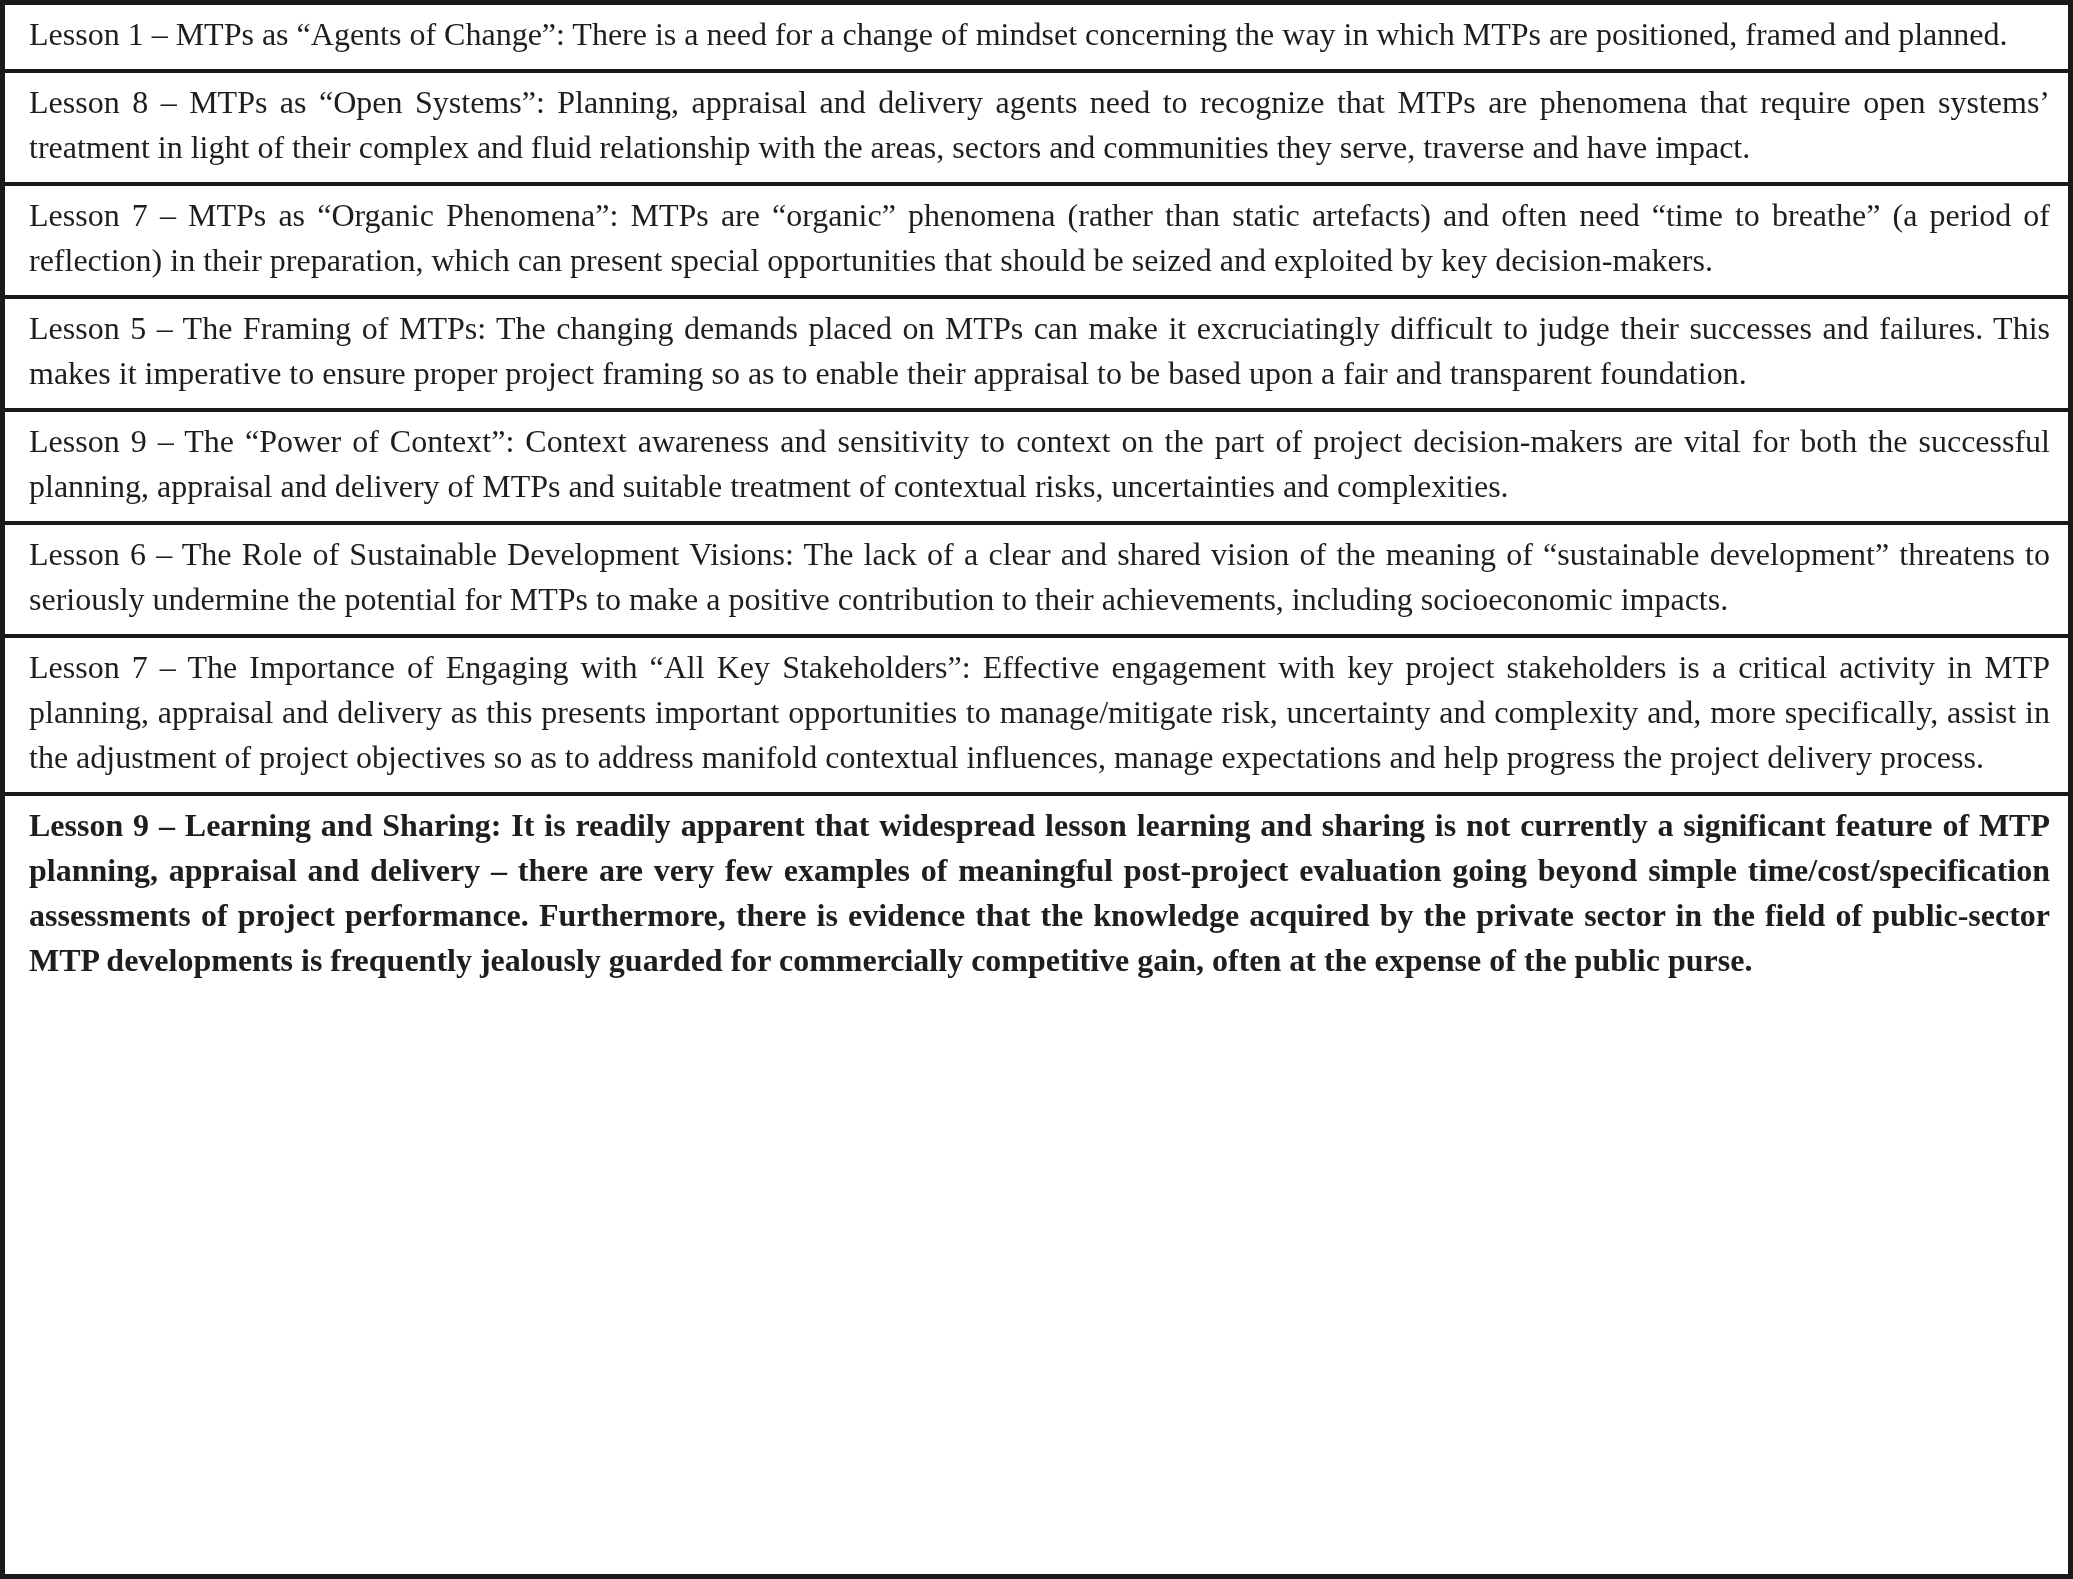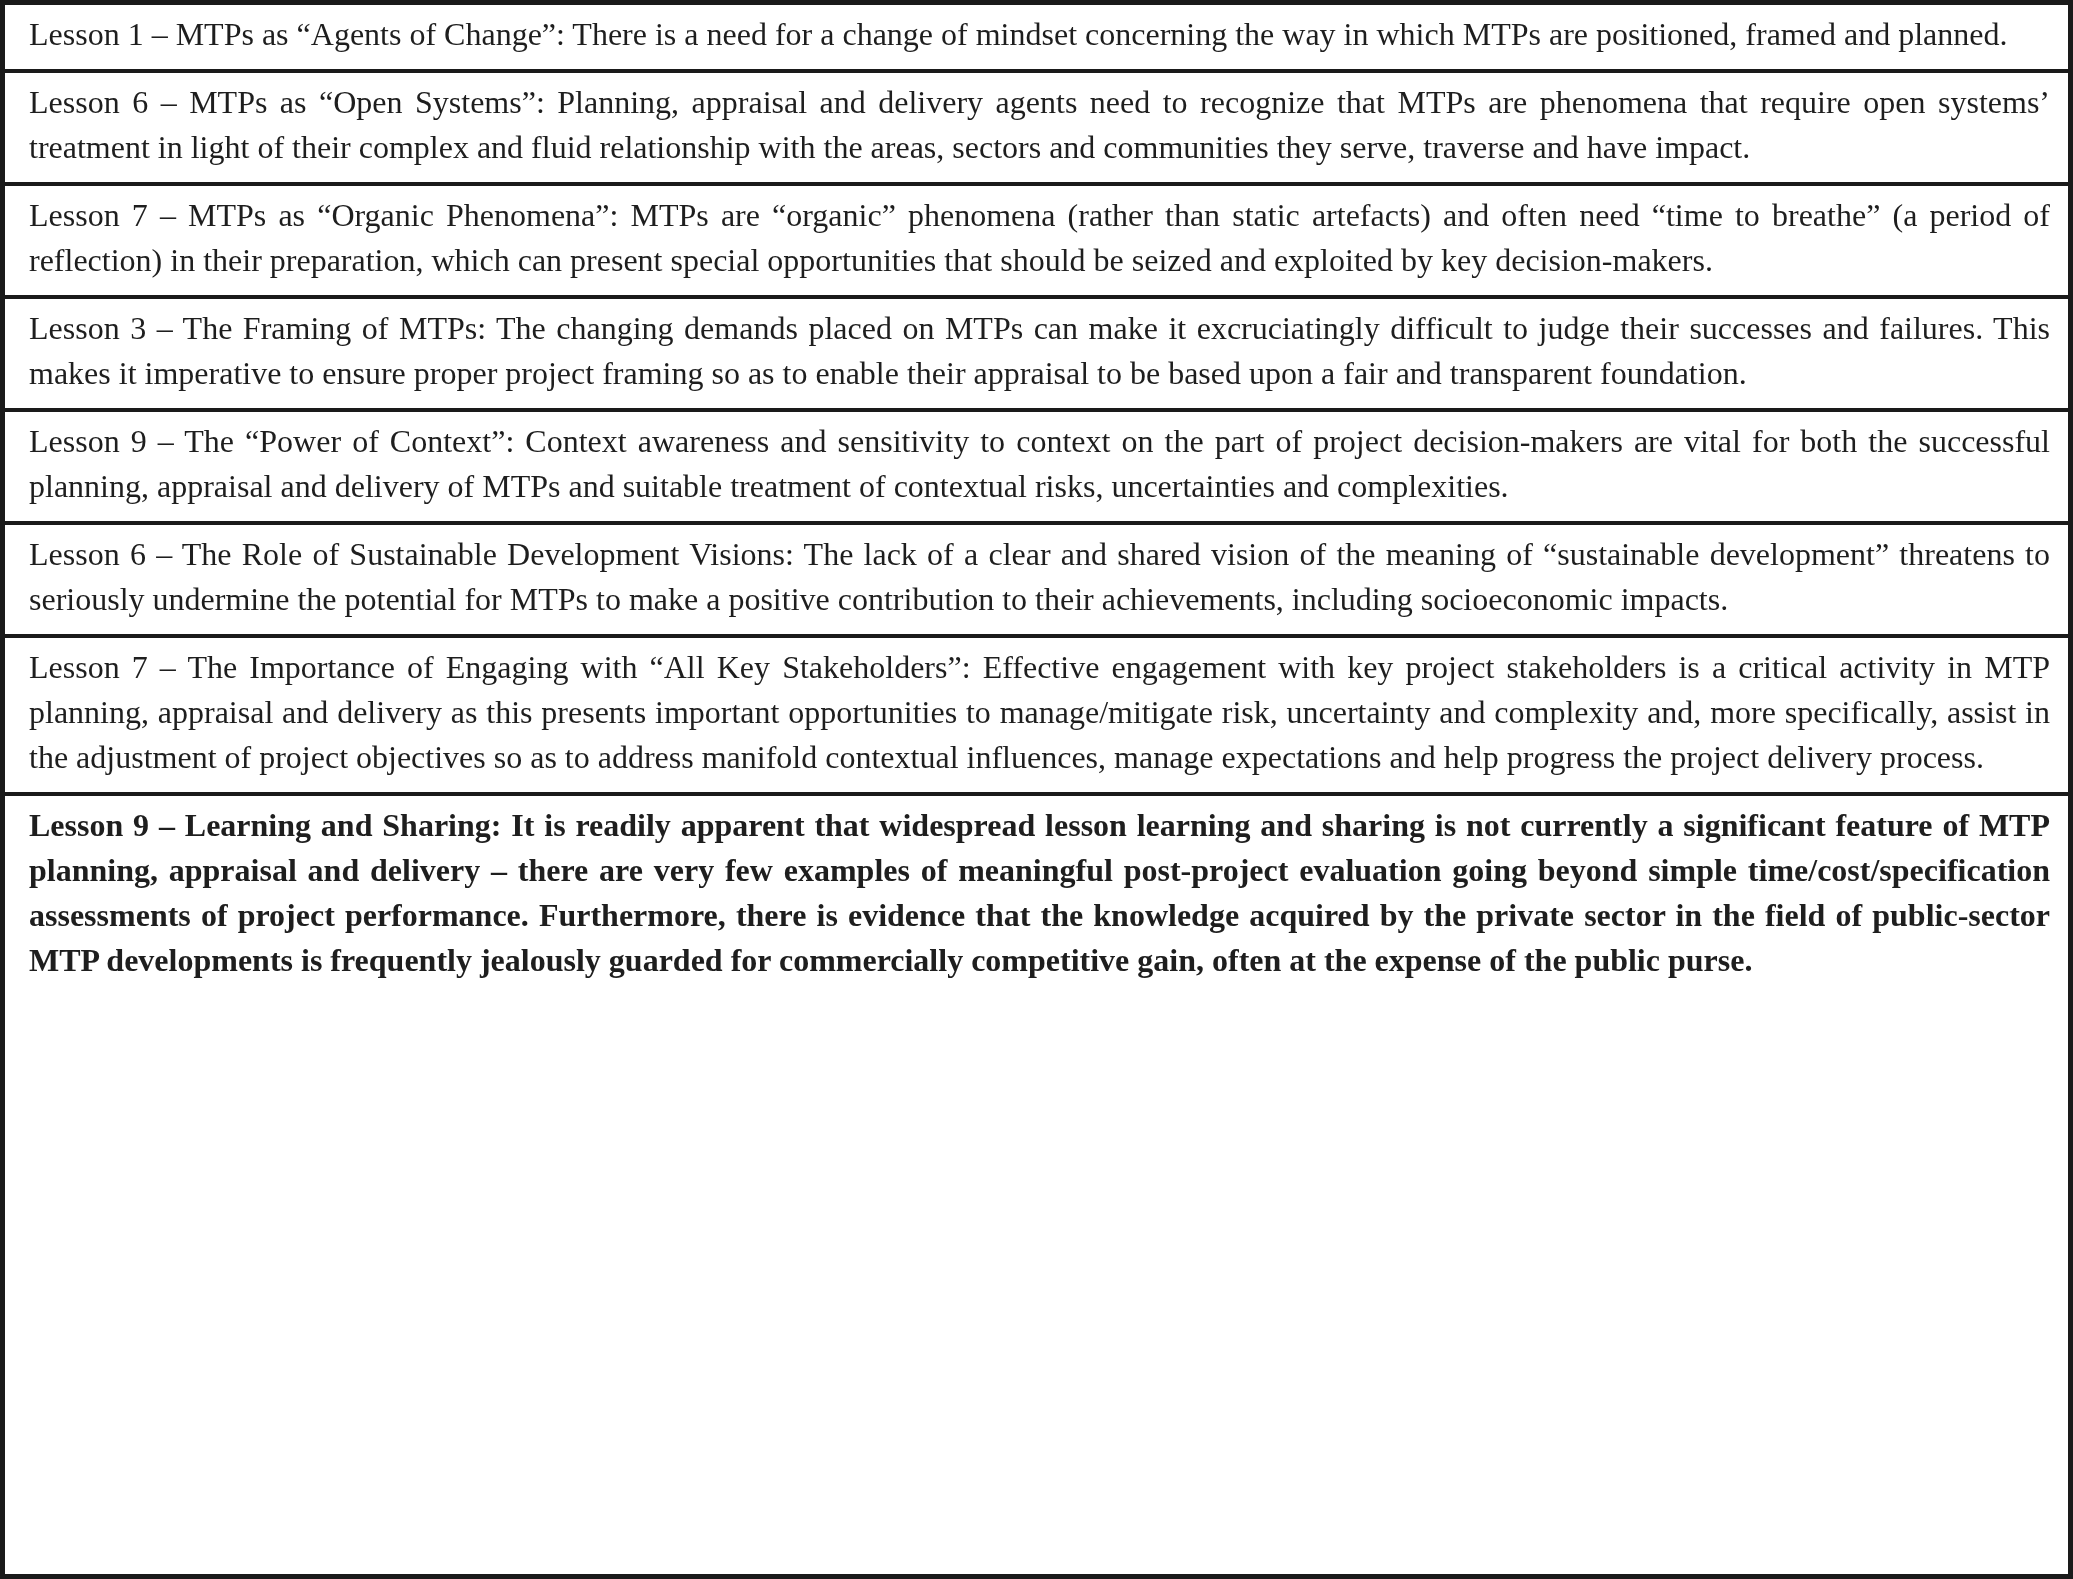--- a/index.html
+++ b/index.html
@@ -44,27 +44,27 @@
   }
 </style>
 </head>
 <body>
 
 <div class="lessons-table">
   <div class="lesson-row">
     <p class="lesson-text">Lesson 1 – MTPs as “Agents of Change”: There is a need for a change of mindset concerning the way in which MTPs are positioned, framed and planned.</p>
   </div>
   <div class="lesson-row">
-    <p class="lesson-text">Lesson 6 – MTPs as “Open Systems”: Planning, appraisal and delivery agents need to recognize that MTPs are phenomena that require open systems’ treatment in light of their complex and fluid relationship with the areas, sectors and communities they serve, traverse and have impact.</p>
+    <p class="lesson-text">Lesson 8 – MTPs as “Open Systems”: Planning, appraisal and delivery agents need to recognize that MTPs are phenomena that require open systems’ treatment in light of their complex and fluid relationship with the areas, sectors and communities they serve, traverse and have impact.</p>
   </div>
   <div class="lesson-row">
     <p class="lesson-text">Lesson 7 – MTPs as “Organic Phenomena”: MTPs are “organic” phenomena (rather than static artefacts) and often need “time to breathe” (a period of reflection) in their preparation, which can present special opportunities that should be seized and exploited by key decision-makers.</p>
   </div>
   <div class="lesson-row">
-    <p class="lesson-text">Lesson 3 – The Framing of MTPs: The changing demands placed on MTPs can make it excruciatingly difficult to judge their successes and failures. This makes it imperative to ensure proper project framing so as to enable their appraisal to be based upon a fair and transparent foundation.</p>
+    <p class="lesson-text">Lesson 5 – The Framing of MTPs: The changing demands placed on MTPs can make it excruciatingly difficult to judge their successes and failures. This makes it imperative to ensure proper project framing so as to enable their appraisal to be based upon a fair and transparent foundation.</p>
   </div>
   <div class="lesson-row">
     <p class="lesson-text">Lesson 9 – The “Power of Context”: Context awareness and sensitivity to context on the part of project decision-makers are vital for both the successful planning, appraisal and delivery of MTPs and suitable treatment of contextual risks, uncertainties and complexities.</p>
   </div>
   <div class="lesson-row">
     <p class="lesson-text">Lesson 6 – The Role of Sustainable Development Visions: The lack of a clear and shared vision of the meaning of “sustainable development” threatens to seriously undermine the potential for MTPs to make a positive contribution to their achievements, including socioeconomic impacts.</p>
   </div>
   <div class="lesson-row">
     <p class="lesson-text">Lesson 7 – The Importance of Engaging with “All Key Stakeholders”: Effective engagement with key project stakeholders is a critical activity in MTP planning, appraisal and delivery as this presents important opportunities to manage/mitigate risk, uncertainty and complexity and, more specifically, assist in the adjustment of project objectives so as to address manifold contextual influences, manage expectations and help progress the project delivery process.</p>
   </div>

